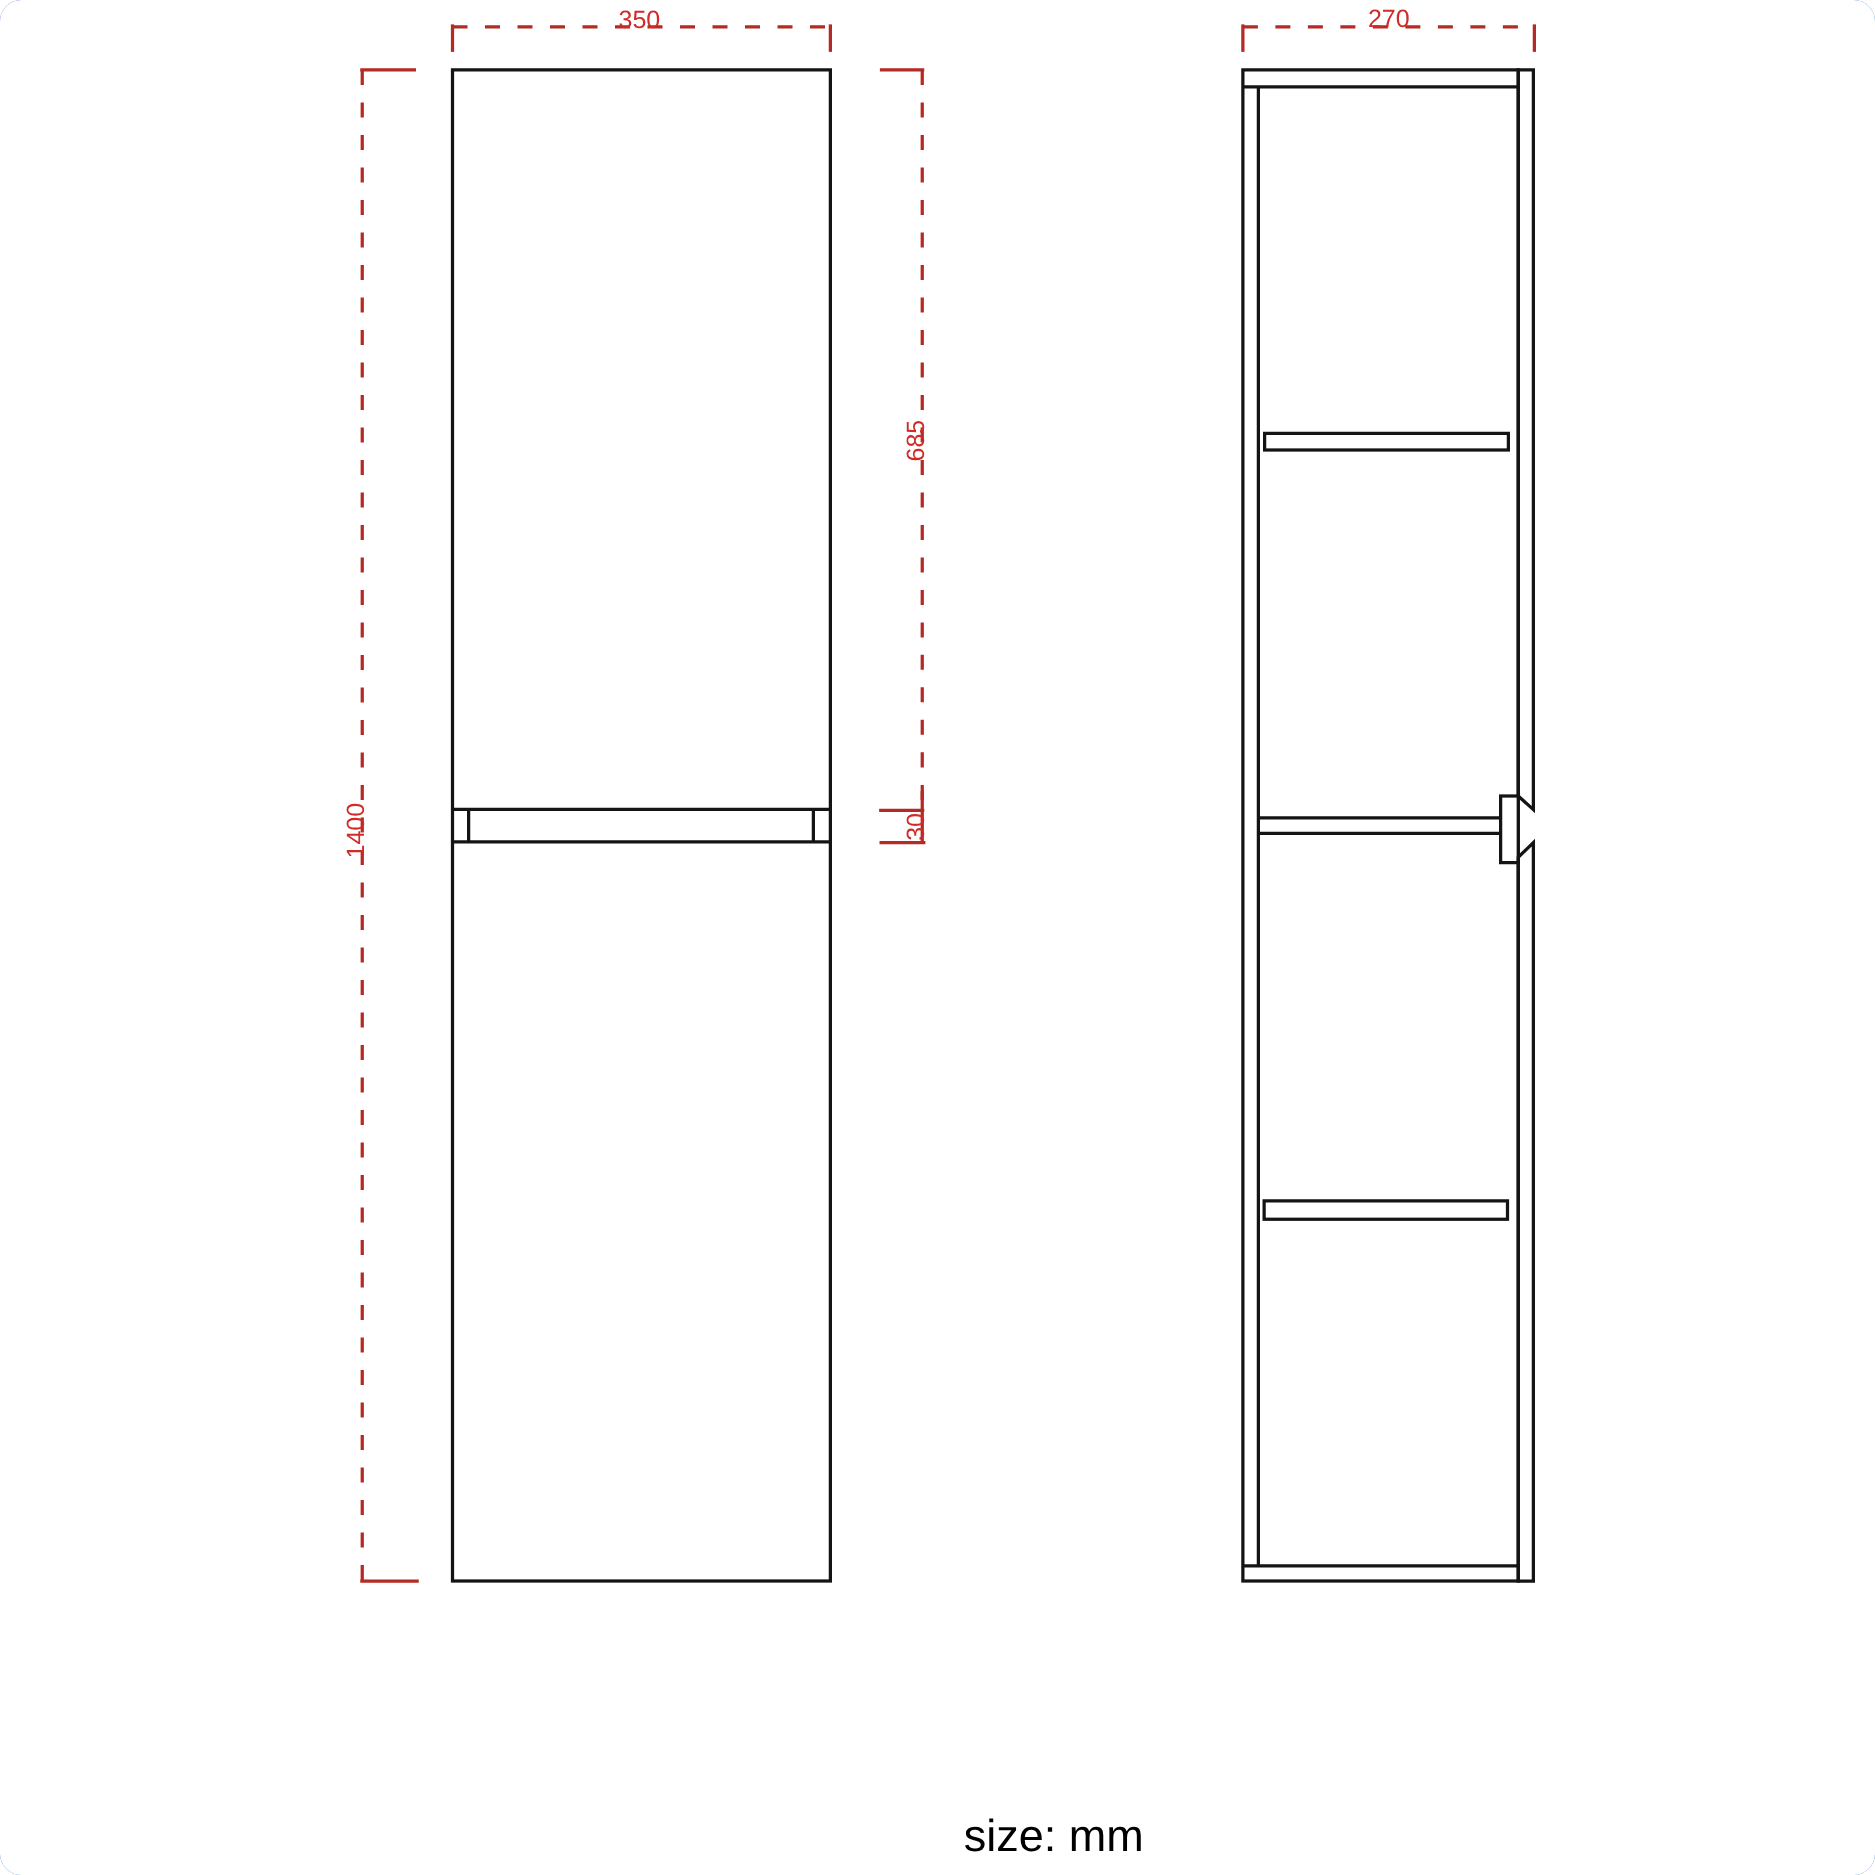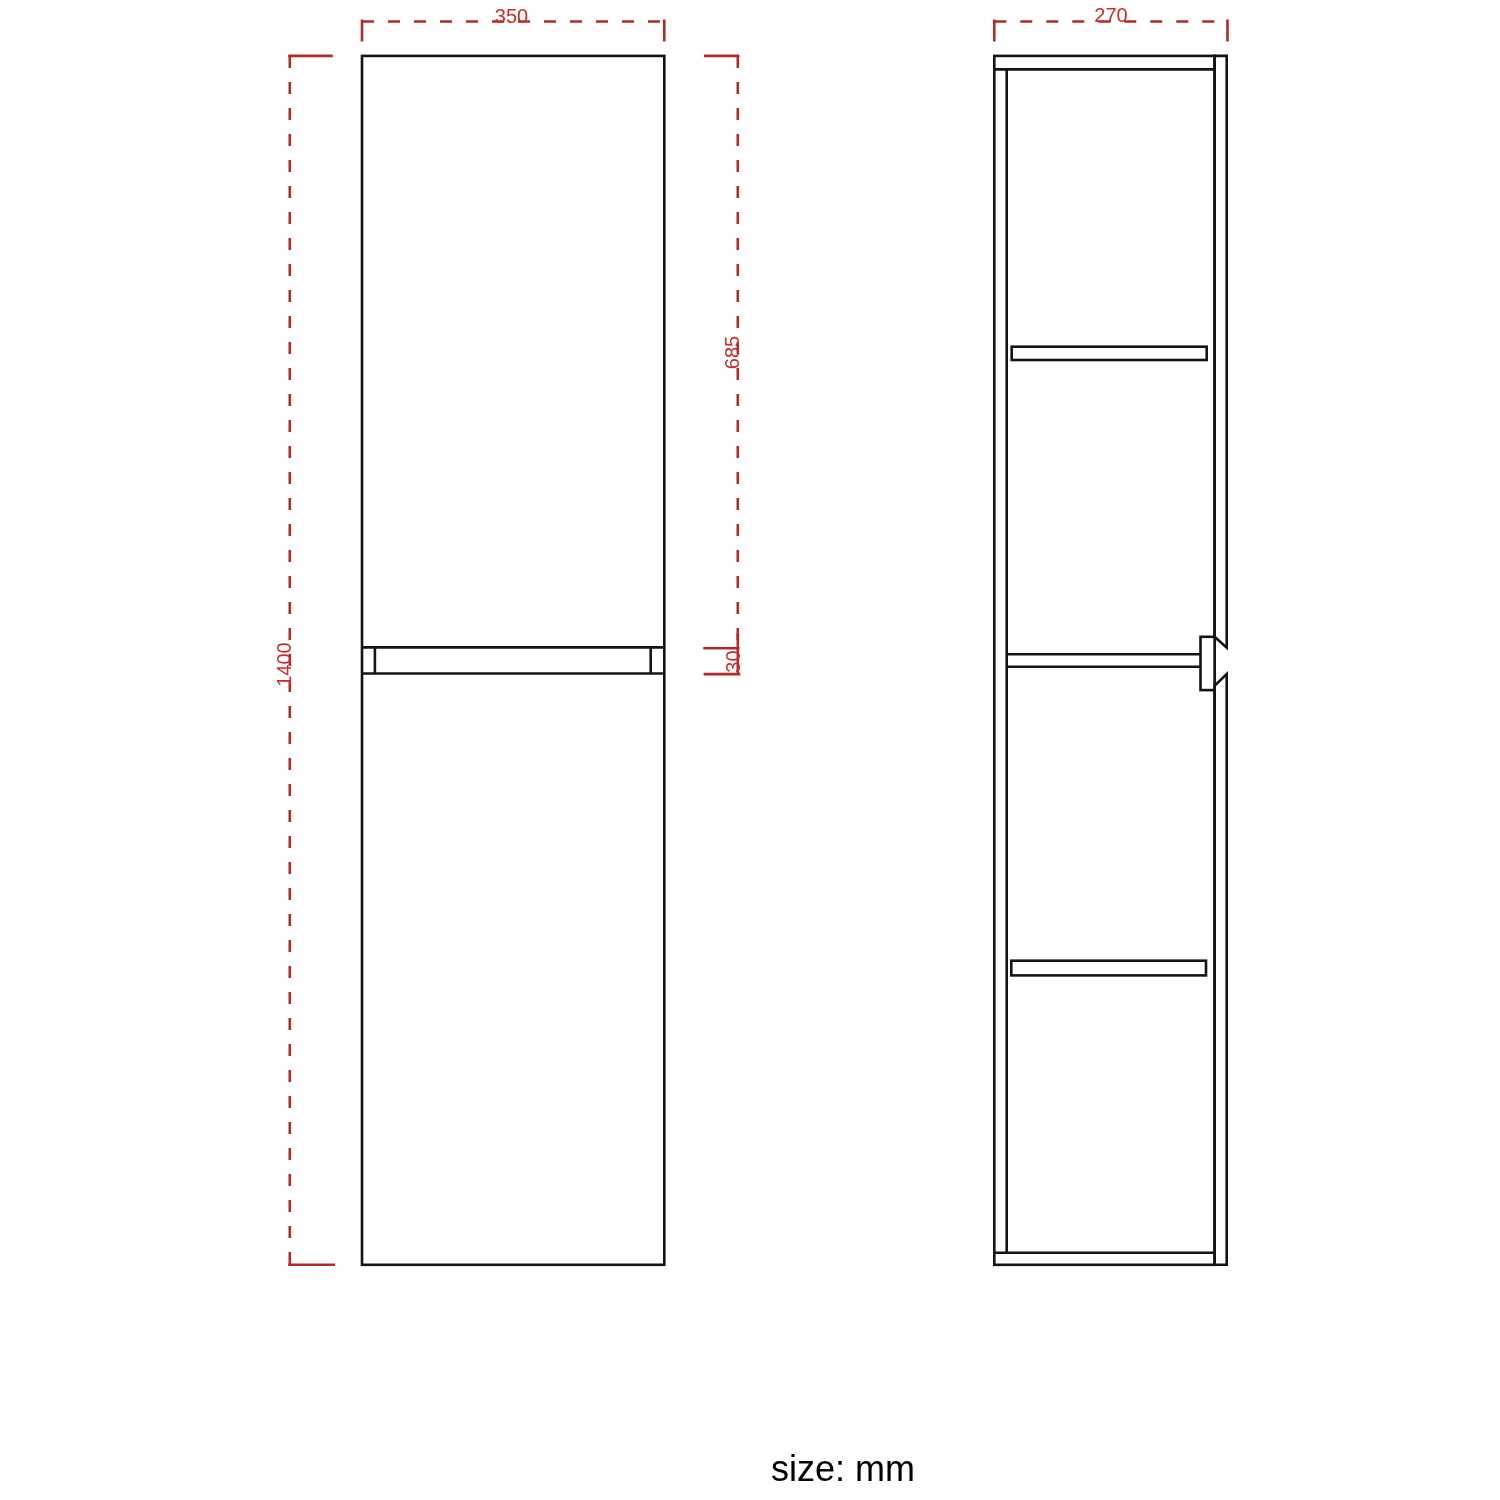--- a/index.html
+++ b/index.html
@@ -1,18 +1,18 @@
 <!DOCTYPE html>
 <html><head>
 <meta charset="utf-8">
 <title>Cabinet dimensions</title>
 <style>
   html,body{margin:0;padding:0;background:#ffffff;}
   .page{width:1500px;height:1500px;position:relative;background:#1d4ed8;overflow:hidden;
-        font-family:"Liberation Sans", sans-serif;}
+        font-family:"Liberation Sans", sans-serif;border-radius:17px;}
   svg{position:absolute;top:0;left:0;display:block;}
   text{font-family:"Liberation Sans", sans-serif;}
 </style>
 </head>
 <body>
 <div class="page">
 <svg width="1500" height="1500" viewBox="0 0 1500 1500">
 
   <rect x="0" y="0" width="1500" height="1500" fill="#ffffff"></rect>
 

